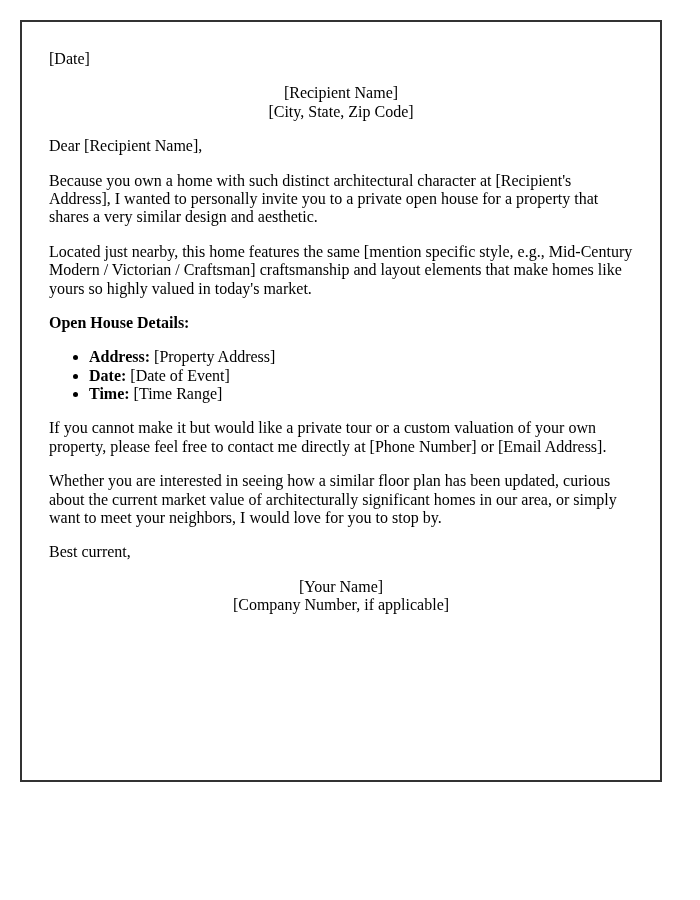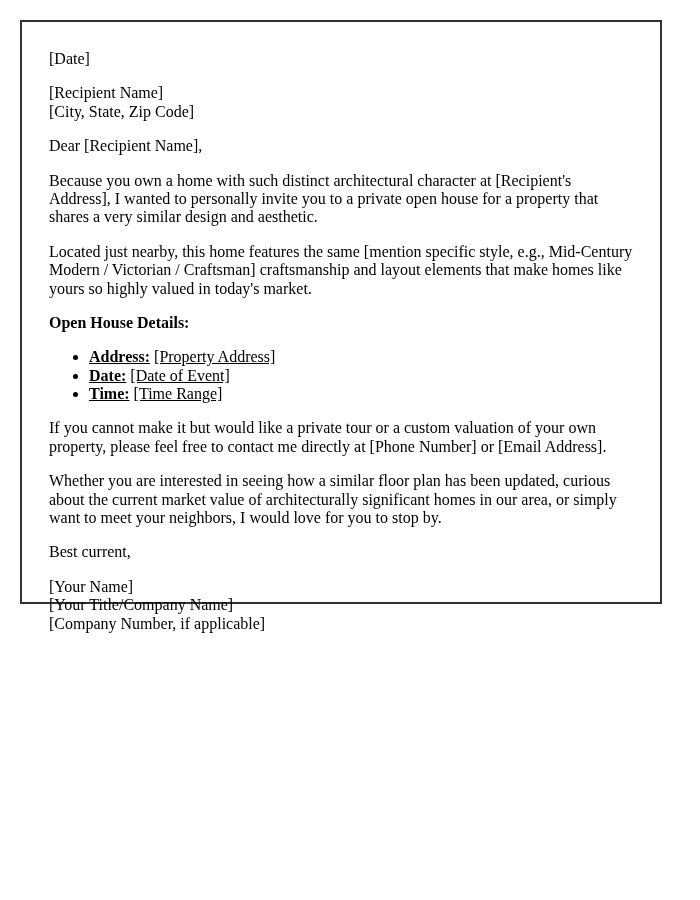--- a/index.html
+++ b/index.html
@@ -14,40 +14,40 @@
     font-family: "Liberation Serif", "DejaVu Serif", serif;
     font-size: 16px;
     line-height: 1.15;
     color: #000000;
   }
   .letter {
     position: absolute;
     left: 20px;
     top: 20px;
     width: 642px;
-    height: 584px;
+    height: 762px;
     box-sizing: border-box;
     border: 2px solid #333333;
     background: #ffffff;
     padding: 12px 27px;
   }
   .letter p {
     margin: 16px 0;
   }
   .line {
     display: block;
+    text-align: center;
   }
   .bold {
     font-weight: bold;
   }
   ul.details-list {
     margin: 16px 0;
     padding-left: 40px;
     list-style-type: disc;
-    text-decoration: underline;
   }
   ul.details-list li {
     margin: 0;
   }
   .detail-label {
     font-weight: bold;
   }
   .detail-value {
     margin-left: 4px;
   }
@@ -85,17 +85,16 @@
   </ul>
 
   <p>If you cannot make it but would like a private tour or a custom valuation of your own property, please feel free to contact me directly at [Phone Number] or [Email Address].</p>
 
   <p>Whether you are interested in seeing how a similar floor plan has been updated, curious about the current market value of architecturally significant homes in our area, or simply want to meet your neighbors, I would love for you to stop by.</p>
 
   <p>Best current,</p>
 
   <p>
     <span class="line">[Your Name]</span>
-    <span class="line">[Your Title/Company Name]</span>
     <span class="line">[Company Number, if applicable]</span>
   </p>
 
 </div>
 
 </body></html>

